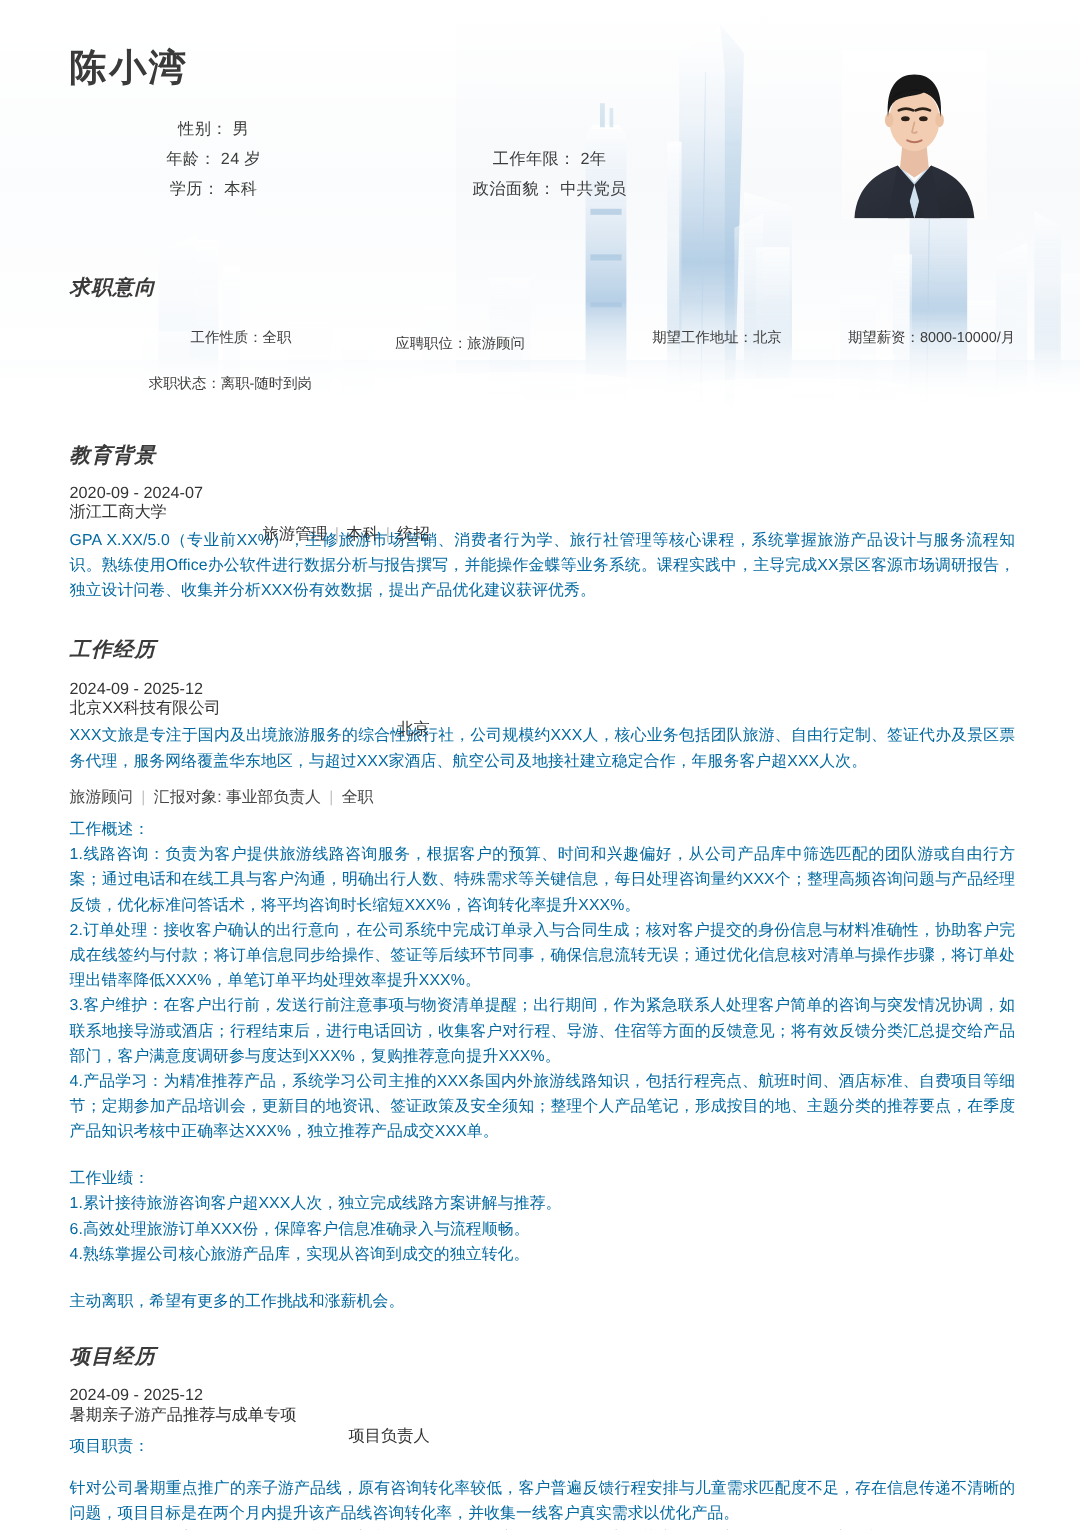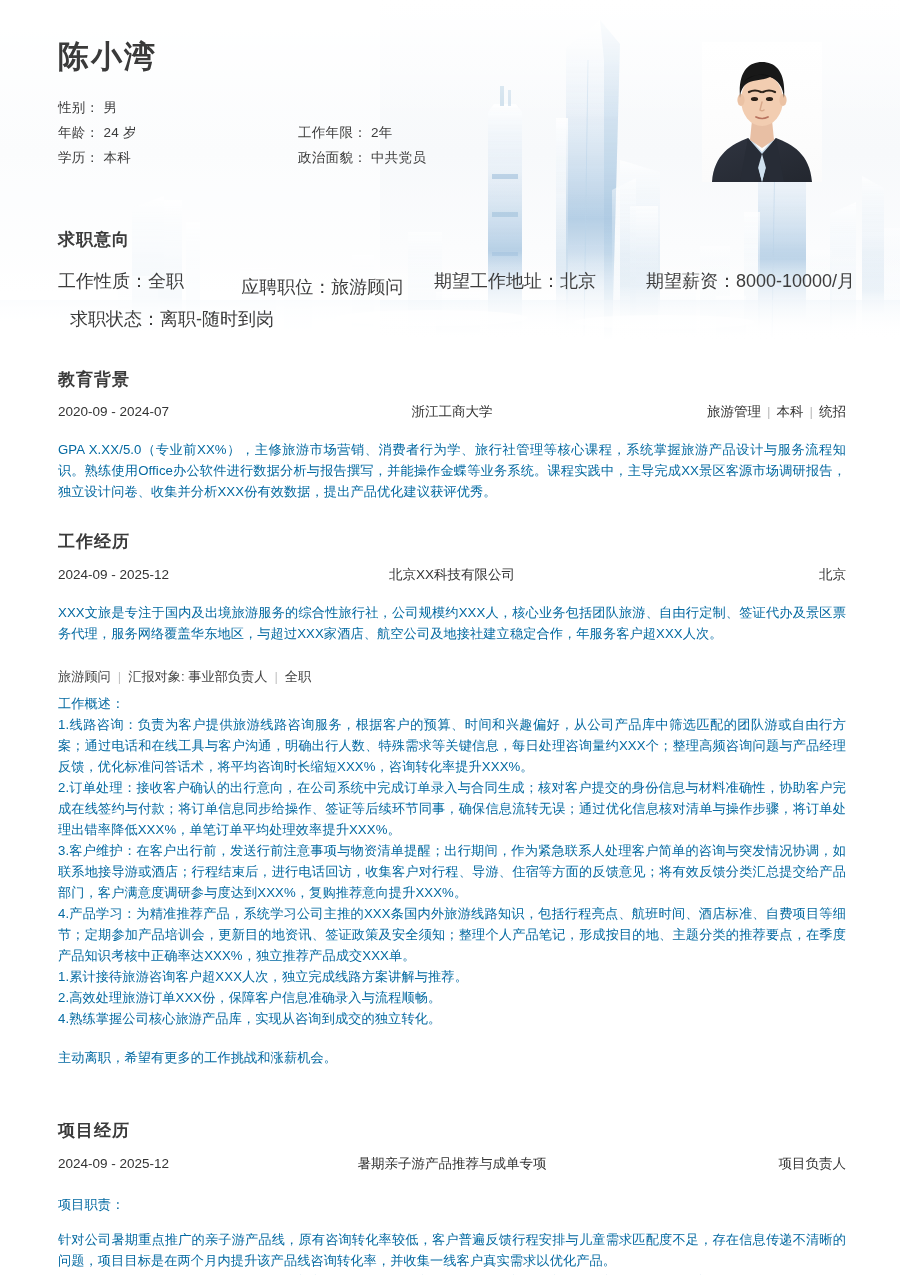--- a/index.html
+++ b/index.html
@@ -30,21 +30,21 @@
   }
   .skyline {
     position: absolute;
     left: 0; top: 0;
     width: 900px; height: 340px;
     pointer-events: none;
   }
   .header-content {
     position: absolute;
     left: 0; top: 0;
-    width: 900px; height: 340px;
+    width: 900px; height: 340px; text-align: center;
   }
   .name {
     position: absolute;
     left: 58px;
     top: 38px;
     font-size: 31px;
     font-weight: bold;
     color: #3a3a3a;
     letter-spacing: 2px;
     line-height: 1.2;
@@ -82,33 +82,35 @@
   }
 
   
   .section-title {
     position: absolute;
     left: 58px;
     font-size: 17px;
     font-weight: bold;
     color: #3a3a3a;
     letter-spacing: 1px;
+    font-style: italic;
   }
   .block {
     position: absolute;
     left: 58px;
     width: 788px;
   }
   .meta-row {
     position: relative;
     display: flex;
     align-items: baseline;
     height: 22px;
     font-size: 13.5px;
     color: #333333;
+    flex-direction: column;
   }
   .meta-left { width: 300px; text-align: left; white-space: nowrap; }
   .meta-center { flex: 1; text-align: center; white-space: nowrap; }
   .meta-right { width: 300px; text-align: right; white-space: nowrap; }
   .meta-right .sep { color: #bbbbbb; padding: 0 6px; }
 
   .para {
     font-size: 13.2px;
     line-height: 21px;
     color: #0369a1;
@@ -118,25 +120,26 @@
   }
   .tags {
     font-size: 13.2px;
     color: #444444;
     line-height: 21px;
   }
   .tags .sep { color: #c4c4c4; padding: 0 7px; }
 
   .intent-row {
     display: flex;
-    font-size: 18px;
+    font-size: 12px;
     color: #3c3c3c;
     height: 26px;
     align-items: center;
     white-space: nowrap;
+    text-align: right;
   }
   .intent-c1 { width: 190px; }
   .intent-c2 { width: 200px; margin-top: 11px; }
   .intent-c3 { width: 220px; }
   .intent-c4 { width: 200px; }
   .intent-row2 { padding-left: 12px; }
 </style>
 </head>
 <body>
 
@@ -340,30 +343,31 @@
   </div>
 
   <div class="section-title" style="top:530px">工作经历</div>
   <div class="block" style="top:566px">
     <div class="meta-row">
       <div class="meta-left">2024-09 - 2025-12</div>
       <div class="meta-center">北京XX科技有限公司</div>
       <div class="meta-right">北京</div>
     </div>
     <div class="para" style="margin-top:14px">XXX文旅是专注于国内及出境旅游服务的综合性旅行社，公司规模约XXX人，核心业务包括团队旅游、自由行定制、签证代办及景区票务代理，服务网络覆盖华东地区，与超过XXX家酒店、航空公司及地接社建立稳定合作，年服务客户超XXX人次。</div>
-    <div class="tags" style="margin-top:22px"><span>旅游顾问</span><span class="sep">|</span><span>汇报对象: 事业部负责人</span><span class="sep">|</span><span>全职</span></div>
+    <div class="tags" style="margin-top:9px"><span>旅游顾问</span><span class="sep">|</span><span>汇报对象: 事业部负责人</span><span class="sep">|</span><span>全职</span></div>
 
     <div class="para" style="margin-top:6px">工作概述：</div>
     <div class="para">1.线路咨询：负责为客户提供旅游线路咨询服务，根据客户的预算、时间和兴趣偏好，从公司产品库中筛选匹配的团队游或自由行方案；通过电话和在线工具与客户沟通，明确出行人数、特殊需求等关键信息，每日处理咨询量约XXX个；整理高频咨询问题与产品经理反馈，优化标准问答话术，将平均咨询时长缩短XXX%，咨询转化率提升XXX%。</div>
     <div class="para">2.订单处理：接收客户确认的出行意向，在公司系统中完成订单录入与合同生成；核对客户提交的身份信息与材料准确性，协助客户完成在线签约与付款；将订单信息同步给操作、签证等后续环节同事，确保信息流转无误；通过优化信息核对清单与操作步骤，将订单处理出错率降低XXX%，单笔订单平均处理效率提升XXX%。</div>
     <div class="para">3.客户维护：在客户出行前，发送行前注意事项与物资清单提醒；出行期间，作为紧急联系人处理客户简单的咨询与突发情况协调，如联系地接导游或酒店；行程结束后，进行电话回访，收集客户对行程、导游、住宿等方面的反馈意见；将有效反馈分类汇总提交给产品部门，客户满意度调研参与度达到XXX%，复购推荐意向提升XXX%。</div>
     <div class="para">4.产品学习：为精准推荐产品，系统学习公司主推的XXX条国内外旅游线路知识，包括行程亮点、航班时间、酒店标准、自费项目等细节；定期参加产品培训会，更新目的地资讯、签证政策及安全须知；整理个人产品笔记，形成按目的地、主题分类的推荐要点，在季度产品知识考核中正确率达XXX%，独立推荐产品成交XXX单。</div>
 
+    <div class="para" style="margin-top:18px">工作业绩：</div>
     <div class="para">1.累计接待旅游咨询客户超XXX人次，独立完成线路方案讲解与推荐。</div>
-    <div class="para">2.高效处理旅游订单XXX份，保障客户信息准确录入与流程顺畅。</div>
+    <div class="para">6.高效处理旅游订单XXX份，保障客户信息准确录入与流程顺畅。</div>
     <div class="para">4.熟练掌握公司核心旅游产品库，实现从咨询到成交的独立转化。</div>
 
     <div class="para" style="margin-top:18px">主动离职，希望有更多的工作挑战和涨薪机会。</div>
   </div>
 
   <div class="section-title" style="top:1119px">项目经历</div>
   <div class="block" style="top:1155px">
     <div class="meta-row">
       <div class="meta-left">2024-09 - 2025-12</div>
       <div class="meta-center">暑期亲子游产品推荐与成单专项</div>

